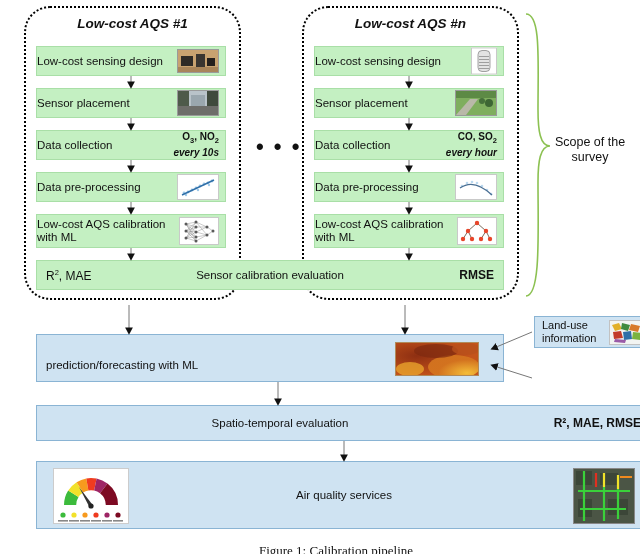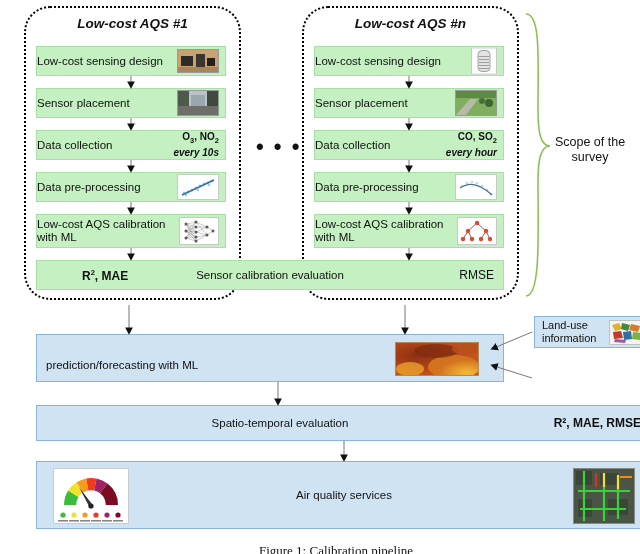--- a/index.html
+++ b/index.html
@@ -23,23 +23,23 @@
   .pollut i{display:block;font-weight:bold;font-style:italic;font-size:10px;}
   sub{font-size:7.5px;}
   sup{font-size:7.5px;}
 
   
   .evalbar{position:absolute;background:#c4f0c2;border:1px solid #a9dfa7;
            box-sizing:border-box;}
   .evalbar .center{position:absolute;left:0;right:0;top:50%;
                    transform:translateY(-50%);text-align:center;font-size:11.5px;}
   .evalbar .leftm{position:absolute;left:9px;top:50%;transform:translateY(-50%);
-                  font-size:12px;font-weight:bold;margin-left:36px;}
+                  font-size:12px;font-weight:normal;}
   .evalbar .rightm{position:absolute;right:9px;top:50%;transform:translateY(-50%);
-                   font-size:12px;font-weight:normal;}
+                   font-size:12px;font-weight:bold;}
 
   
   .bbox{position:absolute;background:#cfe3f2;border:1px solid #8ab4d4;
         box-sizing:border-box;}
   .bbox .txt{position:absolute;left:9px;top:50%;transform:translateY(-50%);
              font-size:11.5px;line-height:14px;}
   .bbox .ctxt{position:absolute;left:0;right:0;top:50%;transform:translateY(-50%);
               text-align:center;font-size:11.5px;}
   .bbox .rmetric{position:absolute;right:10px;top:50%;transform:translateY(-50%);
                  font-size:12px;font-weight:bold;}

